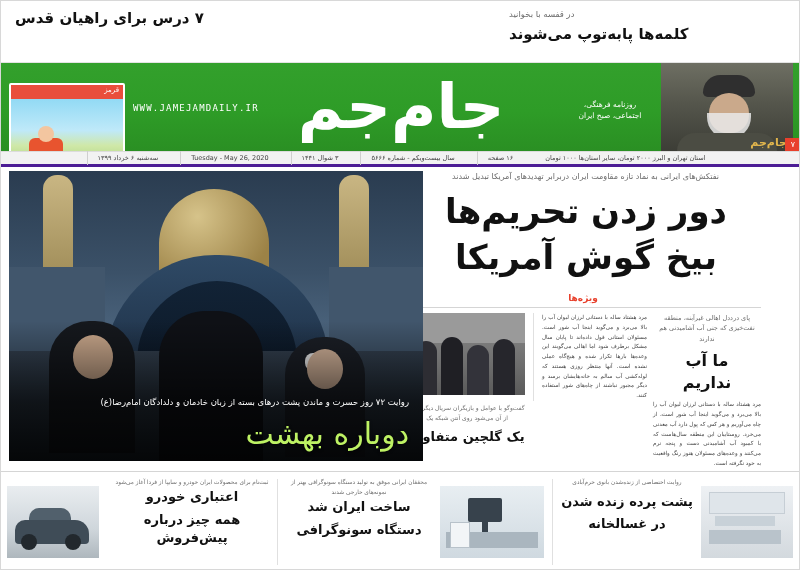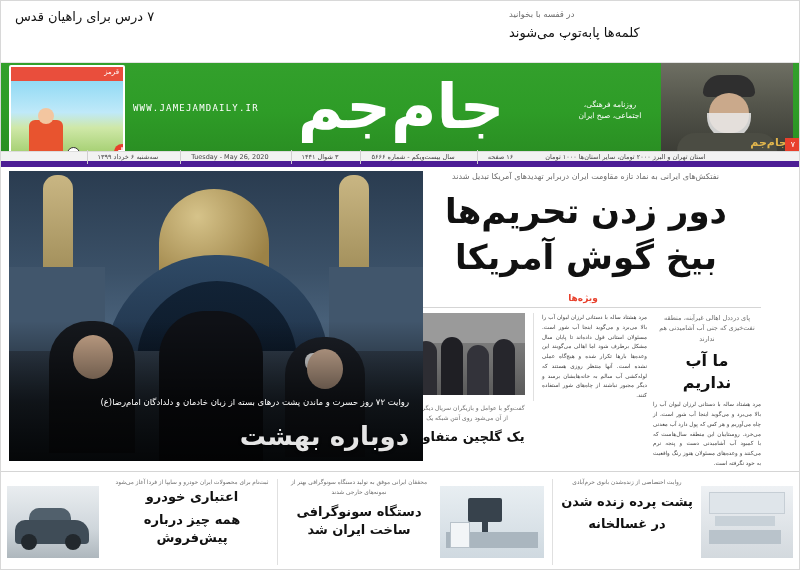--- a/index.html
+++ b/index.html
@@ -40,22 +40,22 @@
     text-align: left;
     direction: rtl;
   }
   .top-kicker {
     font-size: 8.5px;
     color: #6d6d6d;
     margin-bottom: 6px;
     letter-spacing: .2px;
   }
   .top-head {
-    font-size: 13px;
-    font-weight: normal;
+    font-size: 15px;
+    font-weight: bold;
     color: #111;
     line-height: 1.25;
   }
   .top-right .top-kicker, .top-right .top-head { text-align: left; }
   .top-left .top-kicker, .top-left .top-head { text-align: left; }
 
   
   .masthead {
     position: absolute;
     top: 62px; left: 0;
@@ -66,21 +66,21 @@
   }
   .mast-inner {
     position: relative;
     width: 100%; height: 100%;
     display: flex;
     align-items: center;
   }
   
   .promo {
     position: absolute;
-    left: 8px; top: 2px;
+    left: 8px; top: 20px;
     width: 116px; height: 105px;
     background: #1ba6d6;
     border: 2px solid #ffffff;
     border-radius: 2px;
     overflow: hidden;
   }
   .promo .sky { position:absolute; inset:0; background: linear-gradient(180deg,#7ed3f2 0%,#bfe9f9 45%,#cfe8a8 60%,#8cc152 100%); }
   .promo .band { position:absolute; top:0; left:0; right:0; height:14px; background:#e94e3c; }
   .promo .band-txt { position:absolute; top:1px; right:4px; color:#fff; font-size:7px; }
   .promo .kid { position:absolute; bottom:6px; left:18px; width:34px; height:42px; background:#e8542f; border-radius:6px 6px 3px 3px; }
@@ -149,21 +149,21 @@
     color:#fff; font-size:8px; text-align:center; line-height:14px;
   }
 
   
   .infobar {
     position: absolute;
     top: 150px; left: 0;
     width: 800px; height: 16px;
     background: #f2f2f2;
     border-top: 1px solid #dcdcdc;
-    border-bottom: 6px solid #4c1d95;
+    border-bottom: 3px solid #4c1d95;
     display: flex;
     flex-direction: row-reverse;
     align-items: center;
     justify-content: center;
     gap: 12px;
     font-size: 6.5px;
     color: #444;
   }
   .infobar span {
     padding: 0 10px;
@@ -290,21 +290,21 @@
     position:absolute; left:0; right:0; bottom:0; height:140px;
     background: linear-gradient(180deg, rgba(0,0,0,0) 0%, rgba(0,0,0,.62) 58%, rgba(0,0,0,.82) 100%);
   }
   .pm-kicker {
     position:absolute; right:14px; bottom:52px;
     width: 330px;
     color:#ffffff; font-size:8.5px; line-height:1.7; text-align:right;
   }
   .pm-title {
     position:absolute; right:14px; bottom:10px;
-    color:#e5e5e5; font-size:26px; font-weight:bold; letter-spacing:-.5px;
+    color:#bef264; font-size:30px; font-weight:normal; letter-spacing:-.5px;
     text-shadow: 0 1px 3px rgba(0,0,0,.7);
   }
 
   
   .bottom {
     position: absolute;
     top: 304px; left: 0;
     width: 800px; height: 100px;
     border-top: 1px solid #d5d5d5;
     display: flex;
@@ -467,22 +467,22 @@
           <div class="lab">
             <div class="mon"></div>
             <div class="stand"></div>
             <div class="bench"></div>
             <div class="cab"></div>
           </div>
         </div>
       </div>
       <div class="bcell" style="width:162px">
         <div class="bk">محققان ایرانی موفق به تولید دستگاه سونوگرافی بهتر از نمونه‌های خارجی شدند</div>
+        <div class="bh" style="margin-top:0">ساخت ایران شد</div>
         <div class="bh">دستگاه سونوگرافی</div>
-        <div class="bh" style="margin-top:0">ساخت ایران شد</div>
       </div>
 
       <div class="bdiv"></div>
 
       <div class="bcell" style="width:170px">
         <div class="bk">ثبت‌نام برای محصولات ایران خودرو و سایپا از فردا آغاز می‌شود</div>
         <div class="bh" style="margin-top:0">اعتباری خودرو</div>
         <div class="bh">همه چیز درباره پیش‌فروش</div>
       </div>
       <div class="bcell" style="width:104px">

